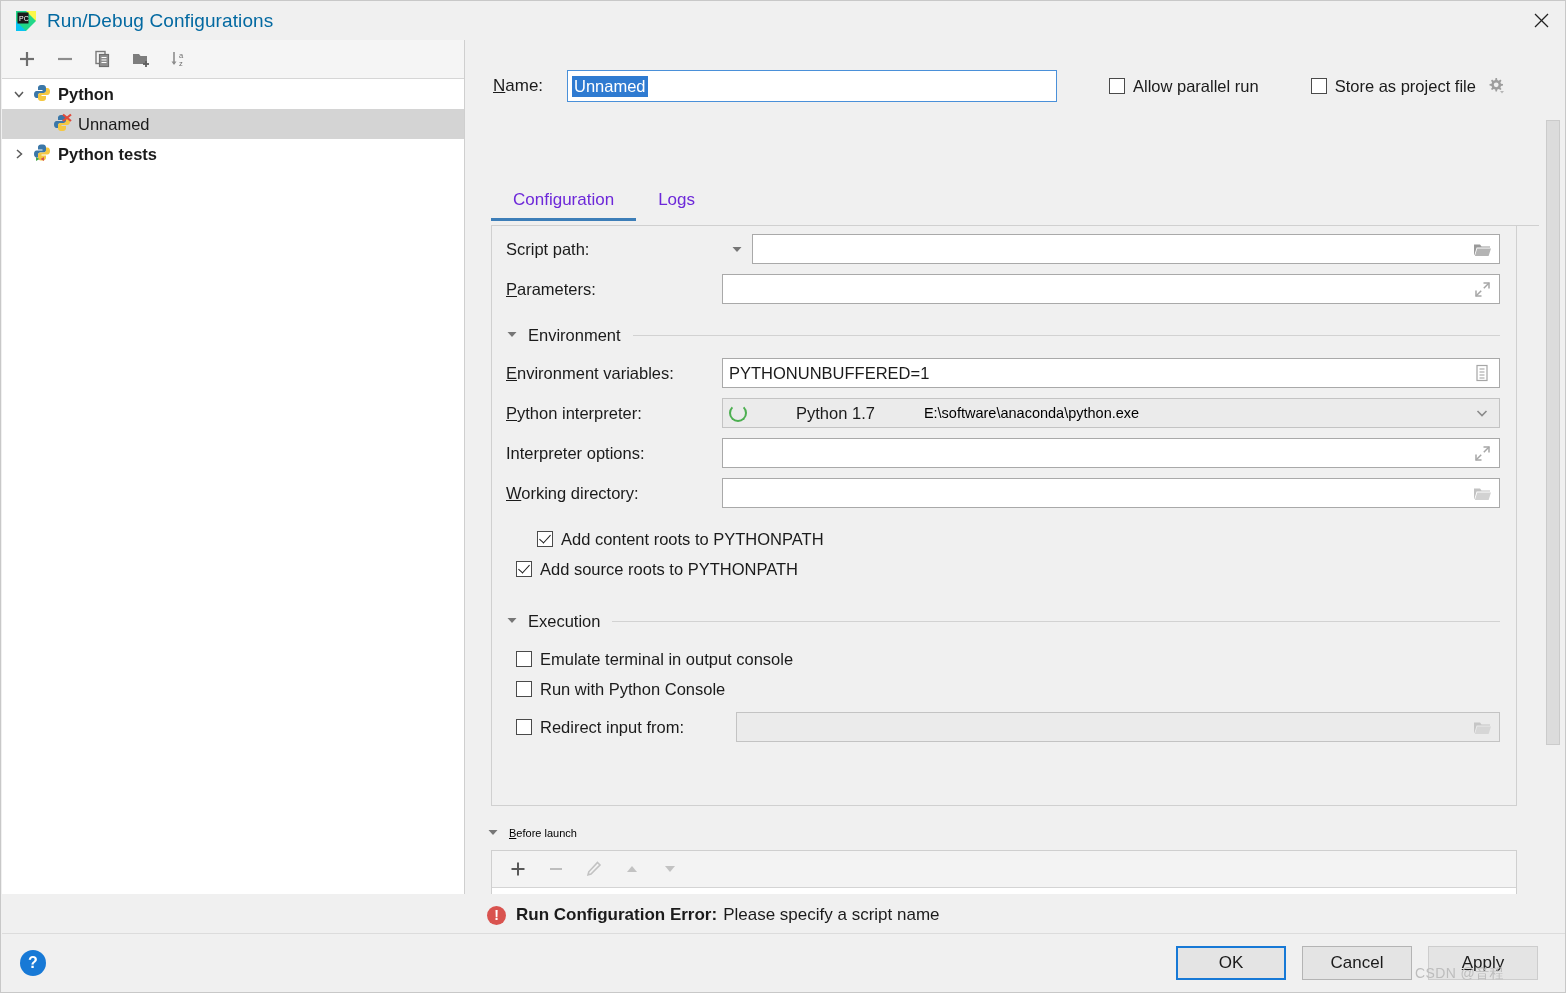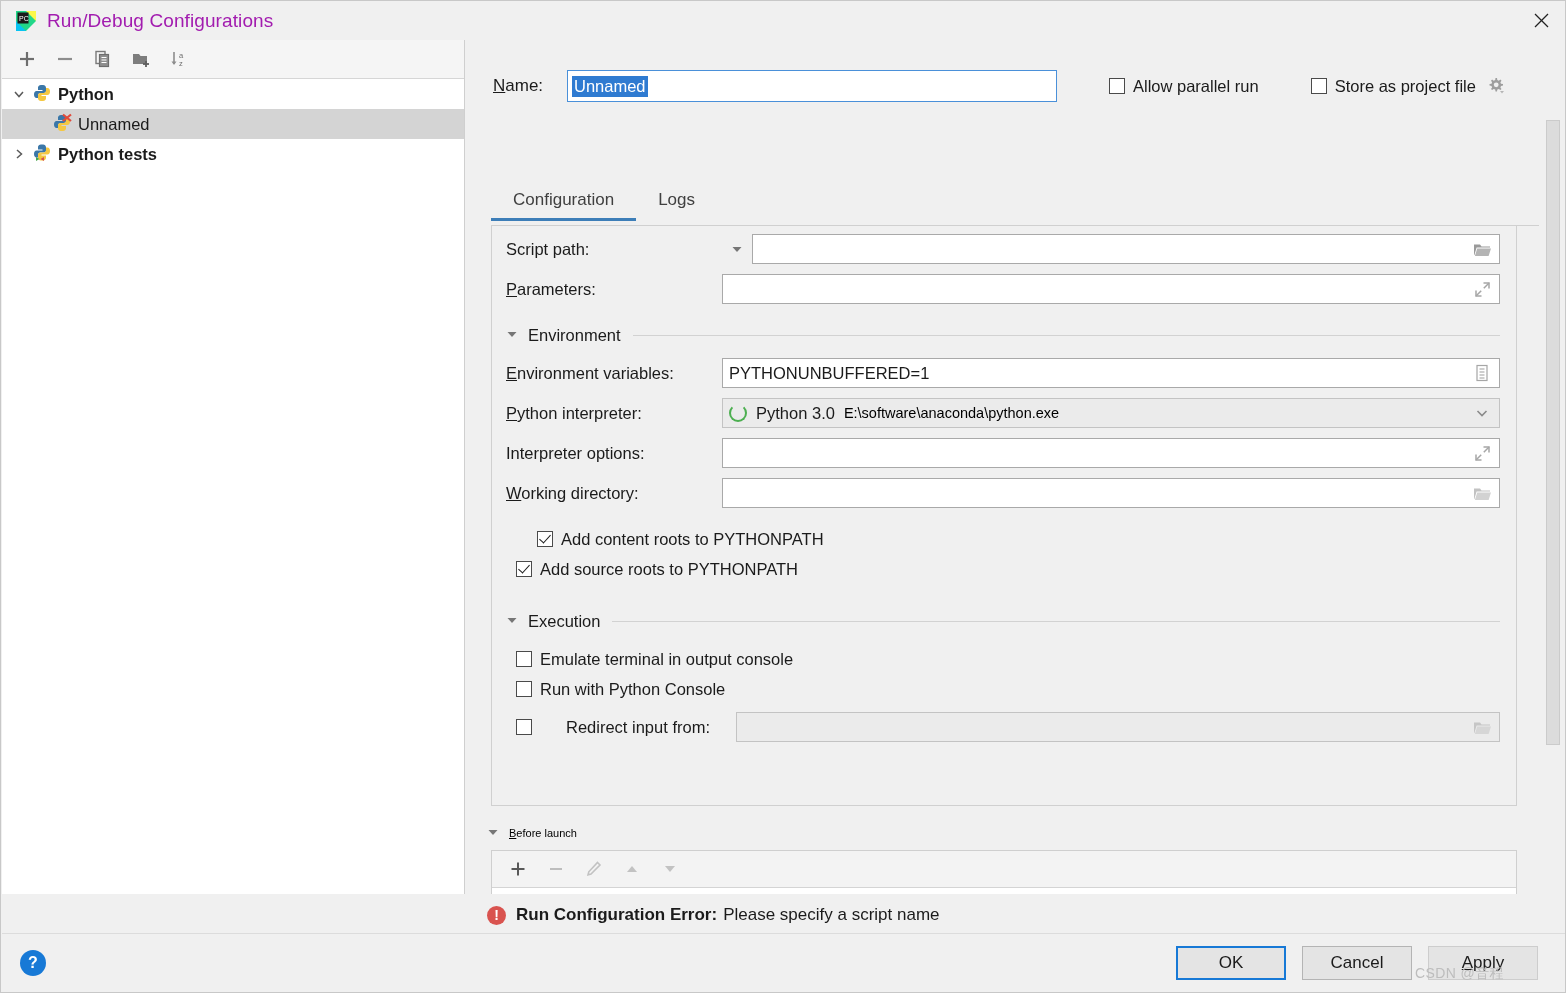--- a/index.html
+++ b/index.html
@@ -22,21 +22,21 @@
   .titlebar {
     position: absolute; left: 0; top: 0; width: 1566px; height: 39px;
     background: #f0f0f0;
     display: flex; align-items: center;
   }
   .title-icon {
     width: 22px; height: 22px; margin-left: 14px; margin-right: 10px;
     position: relative; flex: none;
   }
   .title-text {
-    font-size: 19px; color: #a21caf; letter-spacing: 0.1px;
+    font-size: 19px; color: #0369a1; letter-spacing: 0.1px;
   }
   .win-close {
     position: absolute; right: 0; top: 0; width: 52px; height: 38px;
     display: flex; align-items: center; justify-content: center;
     font-size: 19px; color: #222; cursor: default;
   }
 
   
   .left-panel {
     position: absolute; left: 1px; top: 39px; width: 463px; height: 895px;
@@ -109,21 +109,21 @@
   .cb-label { font-size: 16.5px; color: #1b1b1b; white-space: nowrap; }
   .gear { margin-left: 10px; }
 
   
   .tabs {
     position: absolute; left: 26px; top: 144px; width: 1048px; height: 42px;
     border-bottom: 1px solid #d0d0d0;
     display: flex; align-items: flex-start;
   }
   .tab {
-    padding: 6px 22px 10px 22px; font-size: 17px; color: #404040;
+    padding: 6px 22px 10px 22px; font-size: 17px; color: #6d28d9;
     position: relative; cursor: default;
   }
   .tab.active::after {
     content: ""; position: absolute; left: 0; right: 0; bottom: -1px;
     height: 3px; background: #3d7eb8;
   }
 
   
   .config-body {
     position: absolute; left: 26px; top: 186px;
@@ -131,21 +131,21 @@
     background: #f0f0f0;
     border: 1px solid #d0d0d0; border-top: none;
   }
   .frow { display: flex; align-items: center; height: 34px; margin: 6px 0 0 14px; }
   .flabel { font-size: 16.5px; color: #1b1b1b; width: 216px; flex: none; }
   .flabel u { text-decoration: underline; }
   .finput {
     flex: 1; height: 30px; margin-right: 16px;
     border: 1px solid #a9a9a9; background: #fff;
     display: flex; align-items: center; padding: 0 6px;
-    font-size: 16.5px; color: #1b1b1b; position: relative;
+    font-size: 16.5px; color: #1b1b1b; position: relative; gap: 40px;
   }
   .finput.disabled { background: #ebebeb; border-color: #c3c3c3; }
   .finput .val { flex: 1; overflow: hidden; white-space: nowrap; }
   .fld-icon { width: 22px; height: 20px; display:flex; align-items:center; justify-content:center; flex: none; }
 
   .dropdown-caret {
     width: 30px; display: flex; align-items: center; justify-content: center;
     flex: none; color: #5a5a5a; font-size: 12px;
   }
 
@@ -438,21 +438,21 @@
               <line x1="5.5" y1="14" x2="10.5" y2="14" stroke="#a6a6a6" stroke-width="1.1"></line>
             </svg>
           </span>
         </div>
       </div>
 
       <div class="frow">
         <span class="flabel"><u>P</u>ython interpreter:</span>
         <div class="finput disabled">
           <span class="interp-chip"></span>
-          <span class="interp-name">Python 3.0</span>
+          <span class="interp-name">Python 1.7</span>
           <span class="interp-path val">E:\software\anaconda\python.exe</span>
           <span class="fld-icon">
             <svg width="16" height="16" viewBox="0 0 16 16">
               <path d="M3.5 6 L8 10.5 L12.5 6" fill="none" stroke="#8a8a8a" stroke-width="1.6"></path>
             </svg>
           </span>
         </div>
       </div>
 
       <div class="frow">
@@ -504,21 +504,21 @@
 
       <div class="cbrow" style="margin-top:8px;">
         <span class="cb-box"></span>
         <span class="cb-label">Emulate terminal in output console</span>
       </div>
       <div class="cbrow">
         <span class="cb-box"></span>
         <span class="cb-label">Run with Python Console</span>
       </div>
 
-      <div class="frow" style="margin-left:24px;text-align:center;">
+      <div class="frow" style="margin-left:24px;">
         <span class="cb-box"></span>
         <span class="flabel" style="width:196px;">Redirect input from:</span>
         <div class="finput disabled">
           <span class="val"></span>
           <span class="fld-icon">
             <svg width="19" height="17" viewBox="0 0 19 17">
               <path d="M1 3.5 L7 3.5 L8.5 5.5 L17 5.5 L17 6.6 L3.6 6.6 L1.4 14 L1 14 Z" fill="#c6c6c6"></path>
               <path d="M4.2 7.6 L18 7.6 L15.6 15 L1.9 15 Z" fill="#d6d6d6"></path>
             </svg>
           </span>

